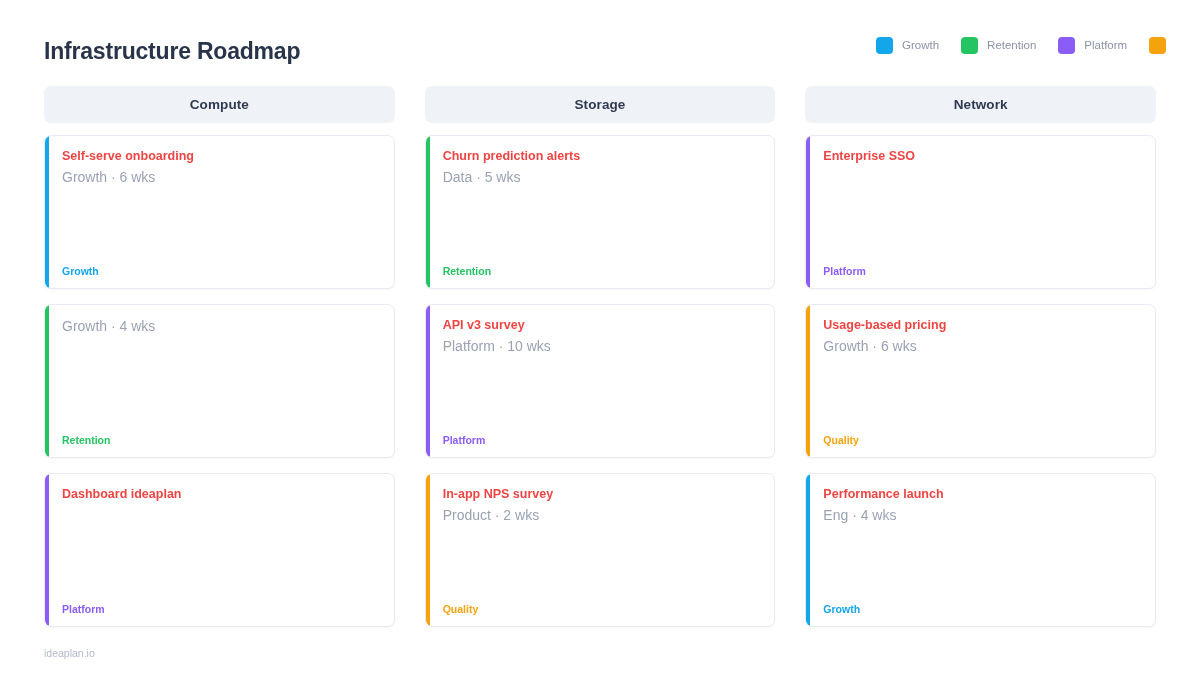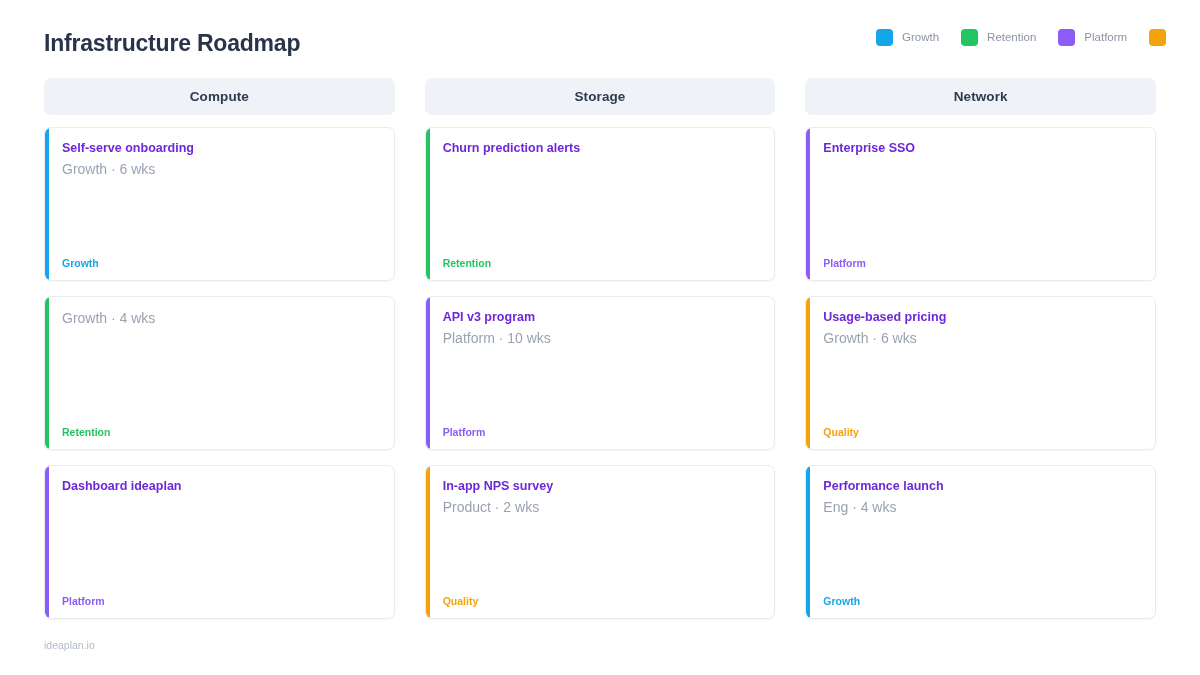--- a/index.html
+++ b/index.html
@@ -14,21 +14,21 @@
     background: #ffffff;
     font-family: "Liberation Sans", sans-serif;
     color: #2b3445;
     -webkit-font-smoothing: antialiased;
   }
 
   .page {
     position: relative;
     width: 1200px;
     height: 675px;
-    padding: 8px 44px;
+    padding: 16px 44px;
   }
 
   
   .header {
     position: relative;
     height: 68px;
     display: flex;
     align-items: center;
     justify-content: space-between;
   }
@@ -124,21 +124,21 @@
     left: 0;
     top: 0;
     bottom: 0;
     width: 4px;
     border-radius: 7px 0 0 7px;
   }
 
   .card-title {
     font-size: 12.5px;
     font-weight: bold;
-    color: #6d28d9;
+    color: #ef4444;
     line-height: 1.2;
     margin-bottom: 5px;
   }
 
   .card-meta {
     font-size: 14px;
     color: #9aa2b2;
     line-height: 1.2;
   }
 
@@ -212,26 +212,27 @@
         </div>
       </div>
       <div class="column">
         <div class="column-header">
           <div class="column-title">Storage</div>
         </div>
         <div class="card-list">
           <div class="card">
             <div class="card-accent" style="background: rgb(37, 196, 98);"></div>
             <div class="card-title">Churn prediction alerts</div>
+            <div class="card-meta">Data · 5 wks</div>
             <div class="card-spacer"></div>
             <div class="card-tag" style="color: rgb(37, 196, 98);">Retention</div>
           </div>
           <div class="card">
             <div class="card-accent" style="background: rgb(139, 92, 246);"></div>
-            <div class="card-title">API v3 program</div>
+            <div class="card-title">API v3 survey</div>
             <div class="card-meta">Platform · 10 wks</div>
             <div class="card-spacer"></div>
             <div class="card-tag" style="color: rgb(139, 92, 246);">Platform</div>
           </div>
           <div class="card">
             <div class="card-accent" style="background: rgb(245, 163, 13);"></div>
             <div class="card-title">In-app NPS survey</div>
             <div class="card-meta">Product · 2 wks</div>
             <div class="card-spacer"></div>
             <div class="card-tag" style="color: rgb(245, 163, 13);">Quality</div>

